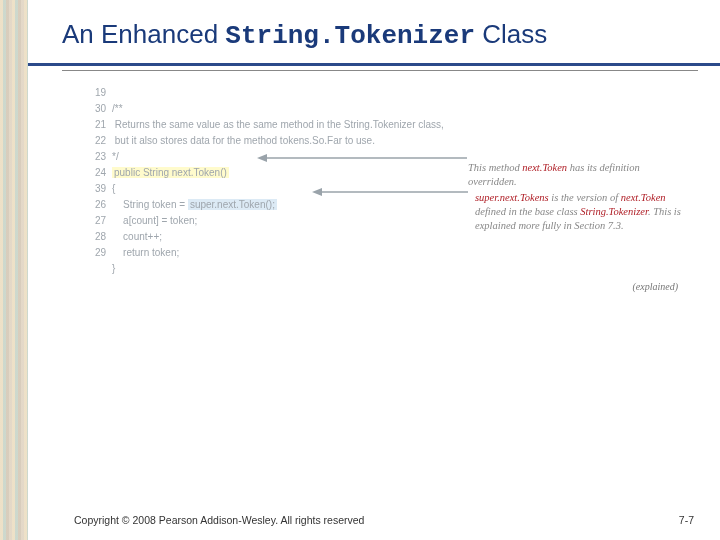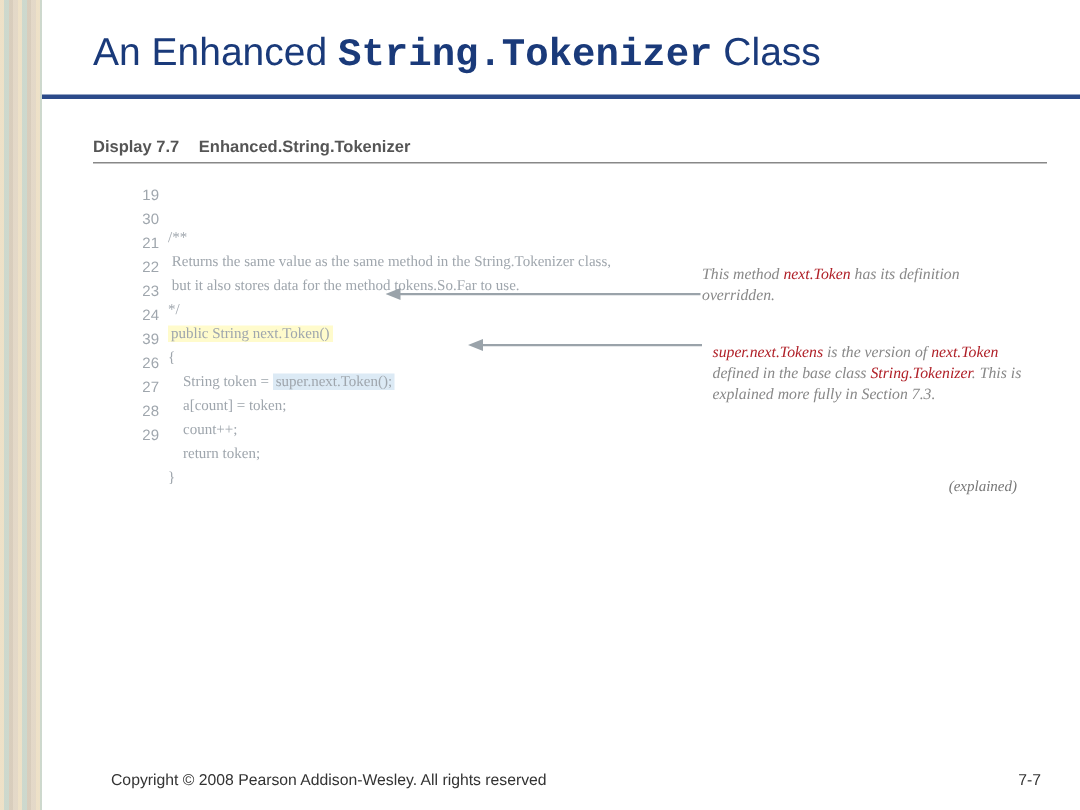--- a/index.html
+++ b/index.html
@@ -80,22 +80,22 @@
     width: 26px;
     color: #9fa6ad;
     font-family: Verdana, sans-serif;
     font-size: 10px;
     line-height: 16px;
     text-align: right;
   }
   .code {
     position: absolute;
     left: 50px;
-    top: 12px;
-    font-family: Liberation Serif, serif;
+    top: 0;
+    font-family: Liberation Sans, sans-serif;
     font-size: 10px;
     line-height: 16px;
     color: #9fa6ad;
     white-space: pre;
   }
   .hl-yellow {
     background: #fffbcc;
     padding: 0 2px;
   }
   .hl-blue {
@@ -105,21 +105,21 @@
 
   .note {
     position: absolute;
     font-family: Georgia, serif;
     font-style: italic;
     font-size: 10.5px;
     line-height: 1.35;
     color: #b02028;
   }
   .note .graytxt { color: #888; }
-  .note1 { left: 406px; top: 54px; width: 210px; }
+  .note1 { left: 406px; top: 76px; width: 210px; }
   .note2 { left: 386px; top: 106px; width: 210px; margin-left: 27px; }
 
   .arrow-svg {
     position: absolute;
     pointer-events: none;
   }
 
   .continued {
     position: absolute;
     right: 20px;
@@ -148,24 +148,20 @@
 
 <div class="slide">
 
   <div class="title-block">
     <div class="title-line">
       <span>An Enhanced </span><span class="code-word">String.Tokenizer</span><span> Class</span>
     </div>
   </div>
   <hr class="top-rule">
 
-  <div class="display-hdr">
-    <span class="dlabel">Display 7.7</span>
-    <span class="dname">Enhanced.String.Tokenizer</span>
-  </div>
   <hr class="hr-thin">
 
   <div class="code-area">
 
     <div class="gutter">
       <div>19</div>
       <div>30</div>
       <div>21</div>
       <div>22</div>
       <div>23</div>

